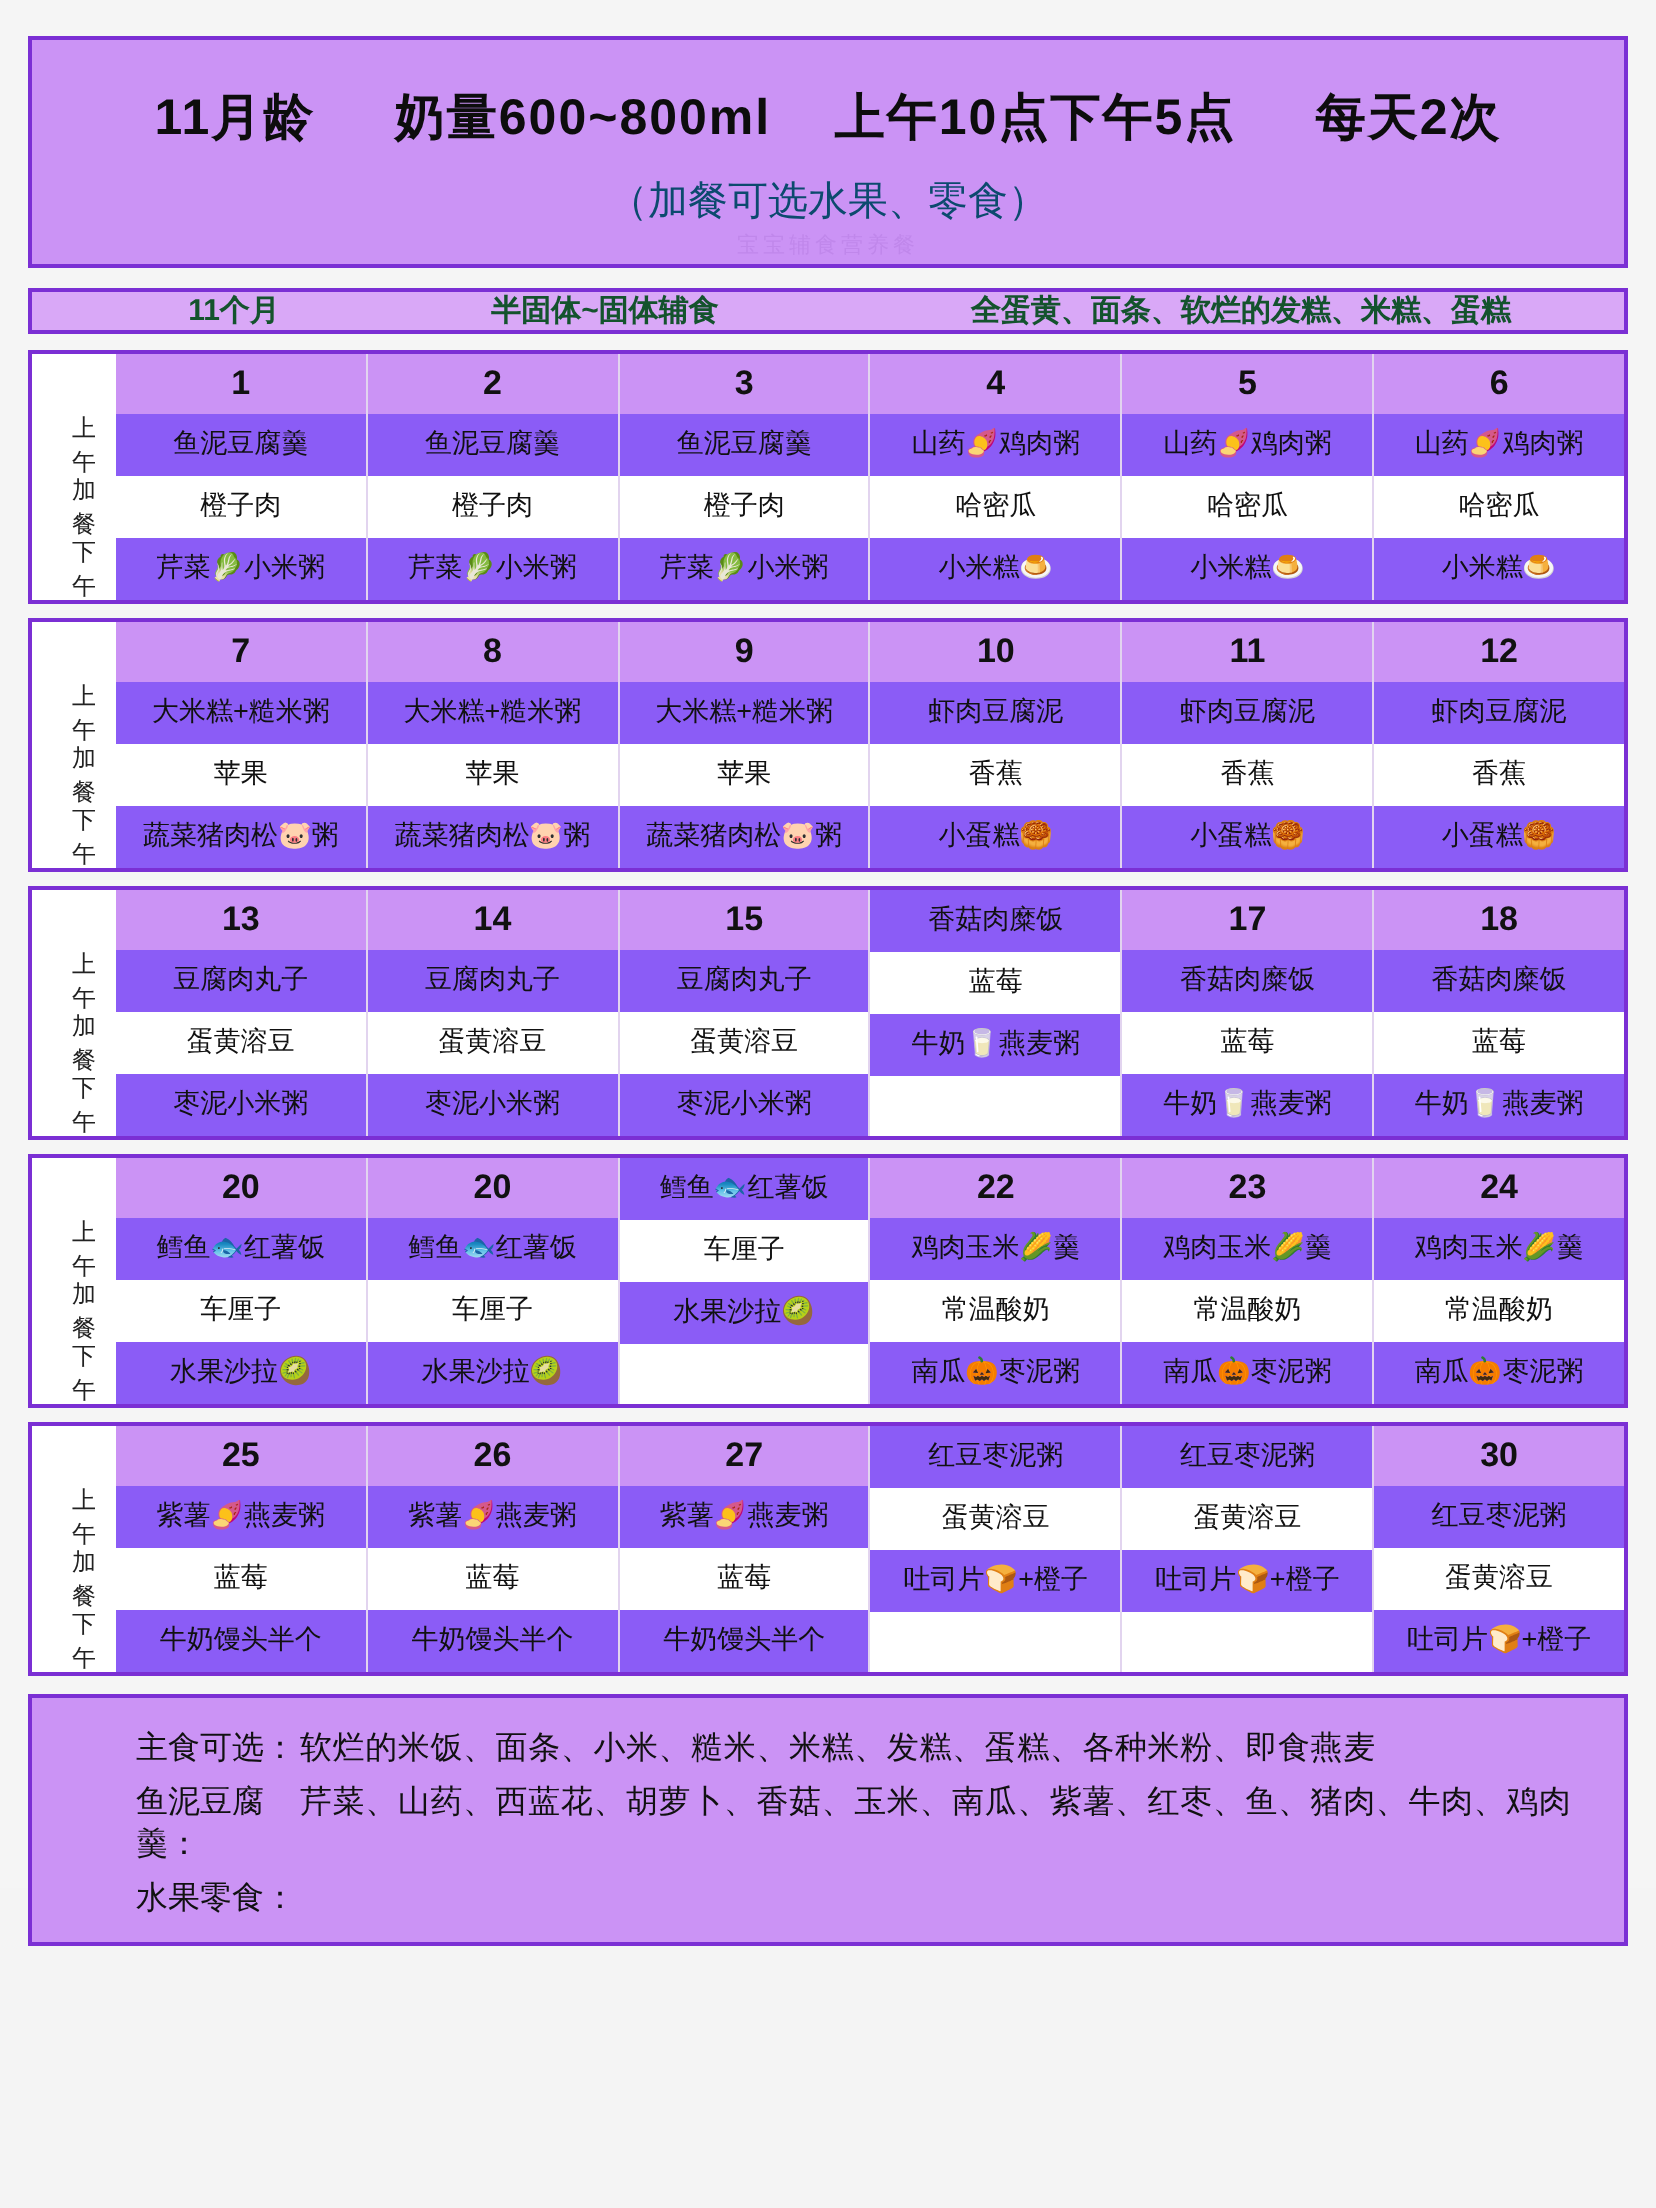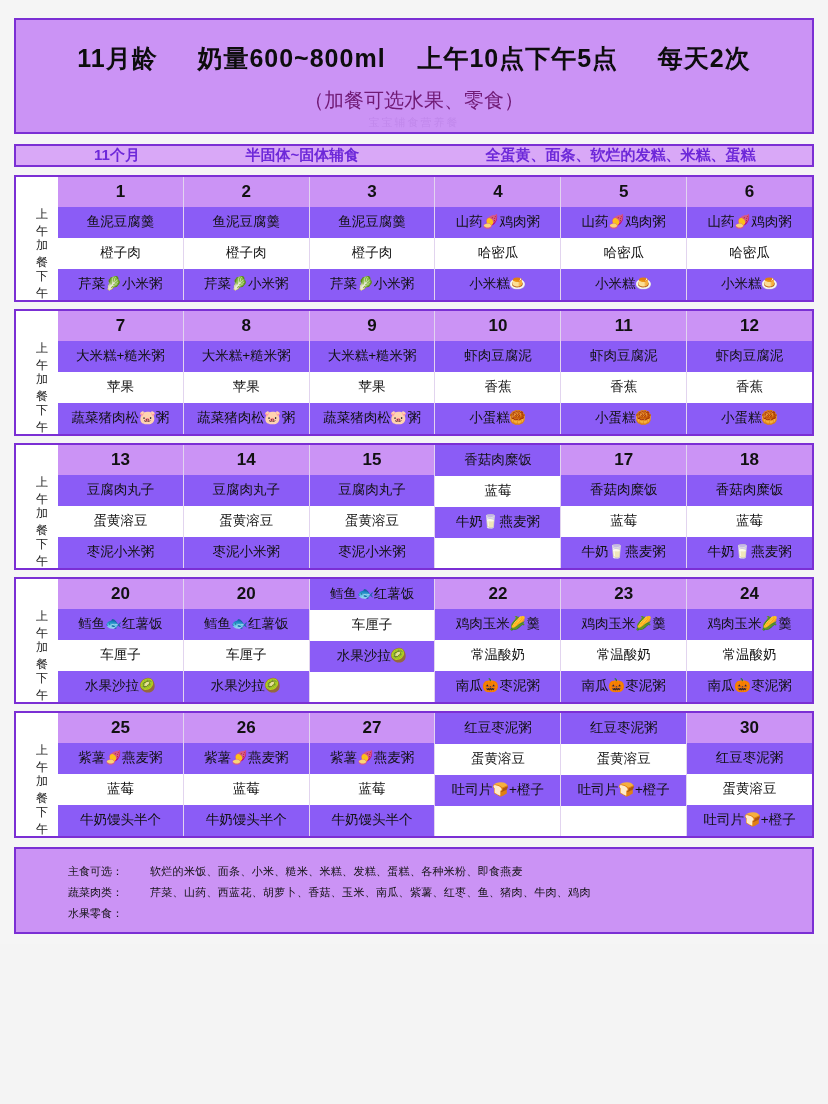--- a/index.html
+++ b/index.html
@@ -34,21 +34,21 @@
   .banner-line1 {
     font-size: 25px;
     font-weight: bold;
     letter-spacing: 1px;
     color: #0d0d0d;
     margin-bottom: 12px;
   }
   .banner-line1 .spaced { display: inline-block; }
   .banner-line2 {
     font-size: 20px;
-    color: #701a75;
+    color: #0c4a6e;
   }
   .watermark {
     position: absolute;
     left: 50%;
     bottom: 2px;
     transform: translateX(-50%);
     font-size: 11px;
     color: #bd84e8;
     letter-spacing: 2px;
     opacity: .75;
@@ -57,21 +57,21 @@
   
   .colhead {
     margin-top: 10px;
     border: 2px solid #7b2fd4;
     background: #d9a8f7;
     display: flex;
     align-items: center;
     height: 38px;
     font-size: 15px;
     font-weight: bold;
-    color: #6d28d9;
+    color: #14532d;
   }
   .colhead .ch-label { width: 42px; }
   .colhead .ch-1 { width: 118px; text-align: center; }
   .colhead .ch-2 { flex: 0 0 253px; text-align: center; }
   .colhead .ch-3 { flex: 1; text-align: center; }
 
   
   .weeks {
     margin-top: 8px;
     display: flex;
@@ -144,21 +144,21 @@
     background: #cb93f5;
     flex: 1;
     padding: 12px 0 8px 0;
     display: flex;
     flex-direction: column;
     justify-content: space-around;
   }
   .fnote {
     display: flex;
     align-items: flex-start;
-    font-size: 11px;
+    font-size: 16px;
     color: #111;
     padding: 3px 14px;
   }
   .fnote .fl {
     width: 120px;
     flex: 0 0 120px;
     text-align: left;
     padding-left: 38px;
     box-sizing: border-box;
     font-weight: normal;
@@ -428,21 +428,21 @@
     </div>
 
   </div>
 
   <div class="footer">
     <div class="fnote">
       <div class="fl">主食可选：</div>
       <div class="fv">软烂的米饭、面条、小米、糙米、米糕、发糕、蛋糕、各种米粉、即食燕麦</div>
     </div>
     <div class="fnote">
-      <div class="fl">蔬菜肉类：</div>
+      <div class="fl">鱼泥豆腐羹：</div>
       <div class="fv">芹菜、山药、西蓝花、胡萝卜、香菇、玉米、南瓜、紫薯、红枣、鱼、猪肉、牛肉、鸡肉</div>
     </div>
     <div class="fnote">
       <div class="fl">水果零食：</div>
     </div>
   </div>
 
 </div>
 
 </body></html>

